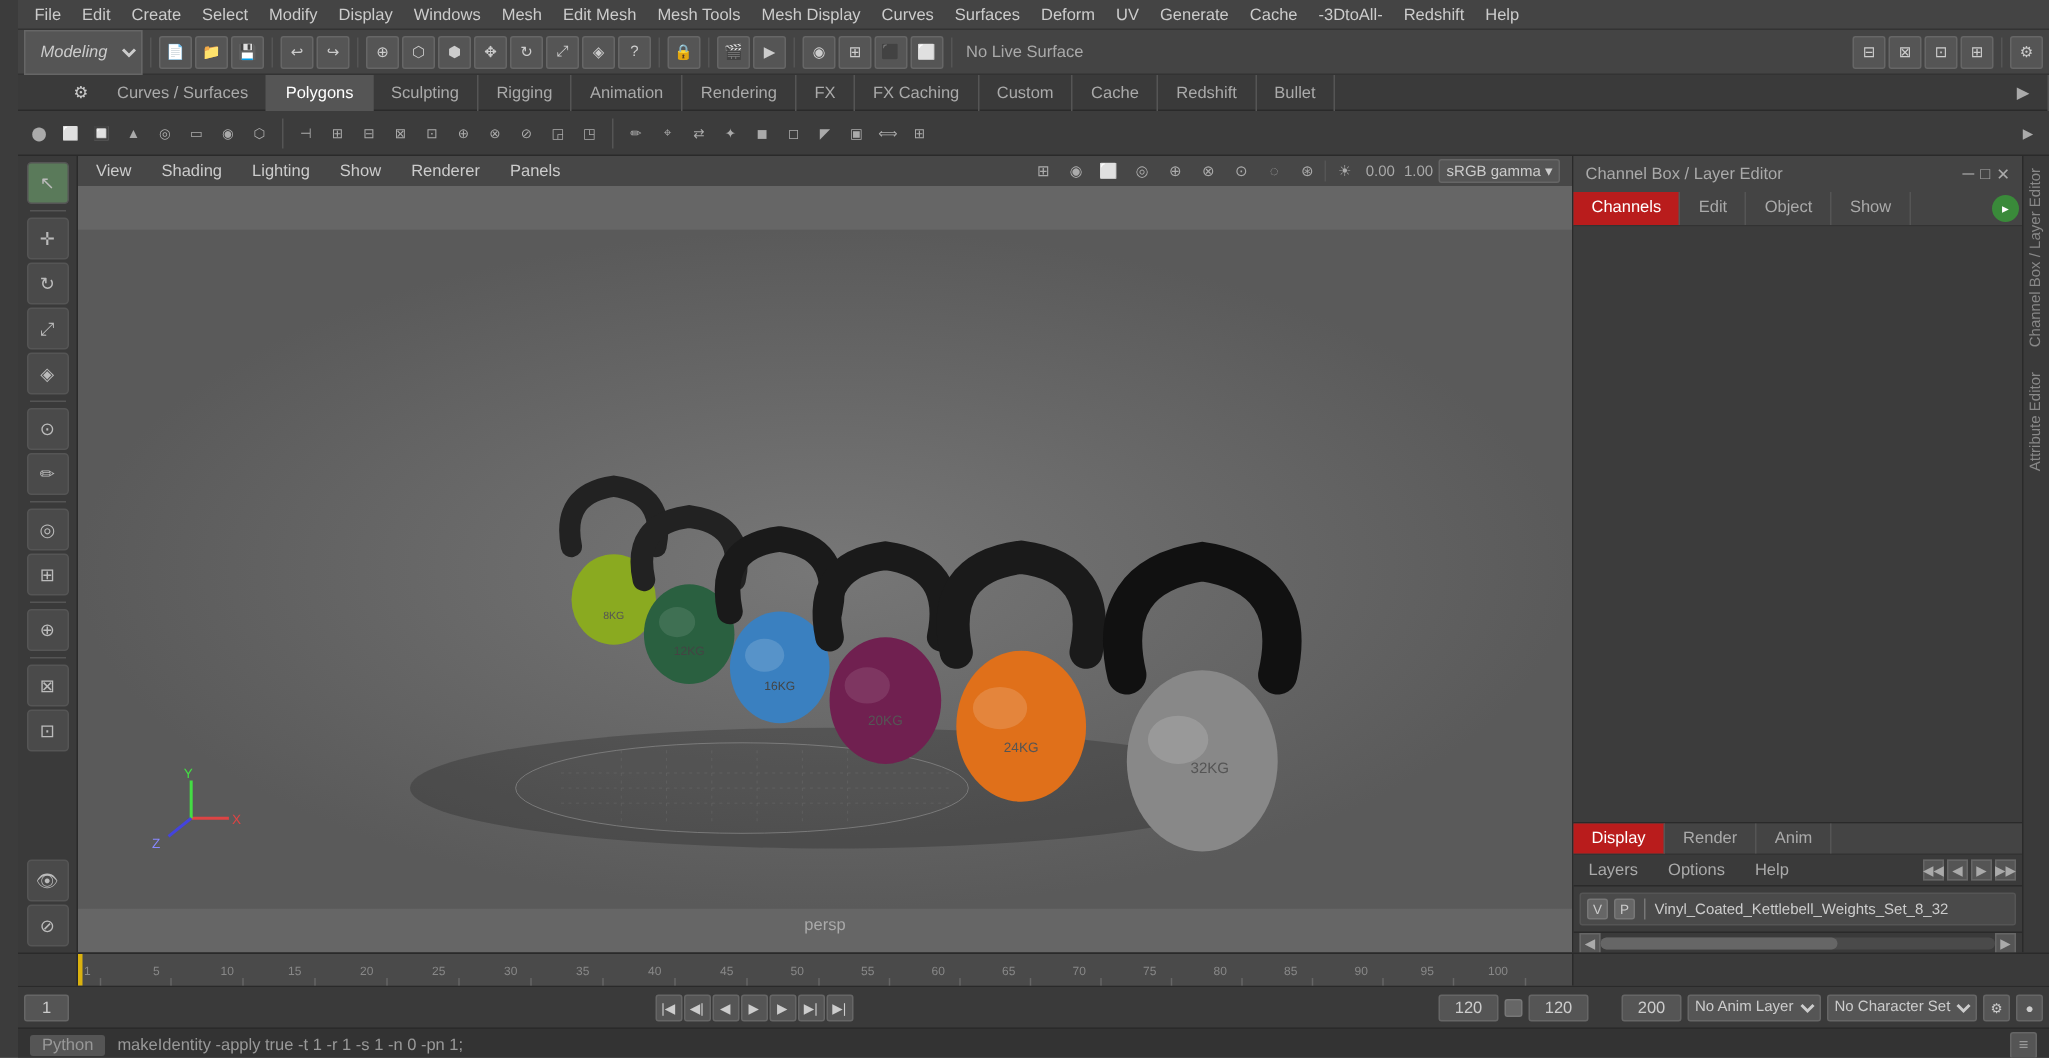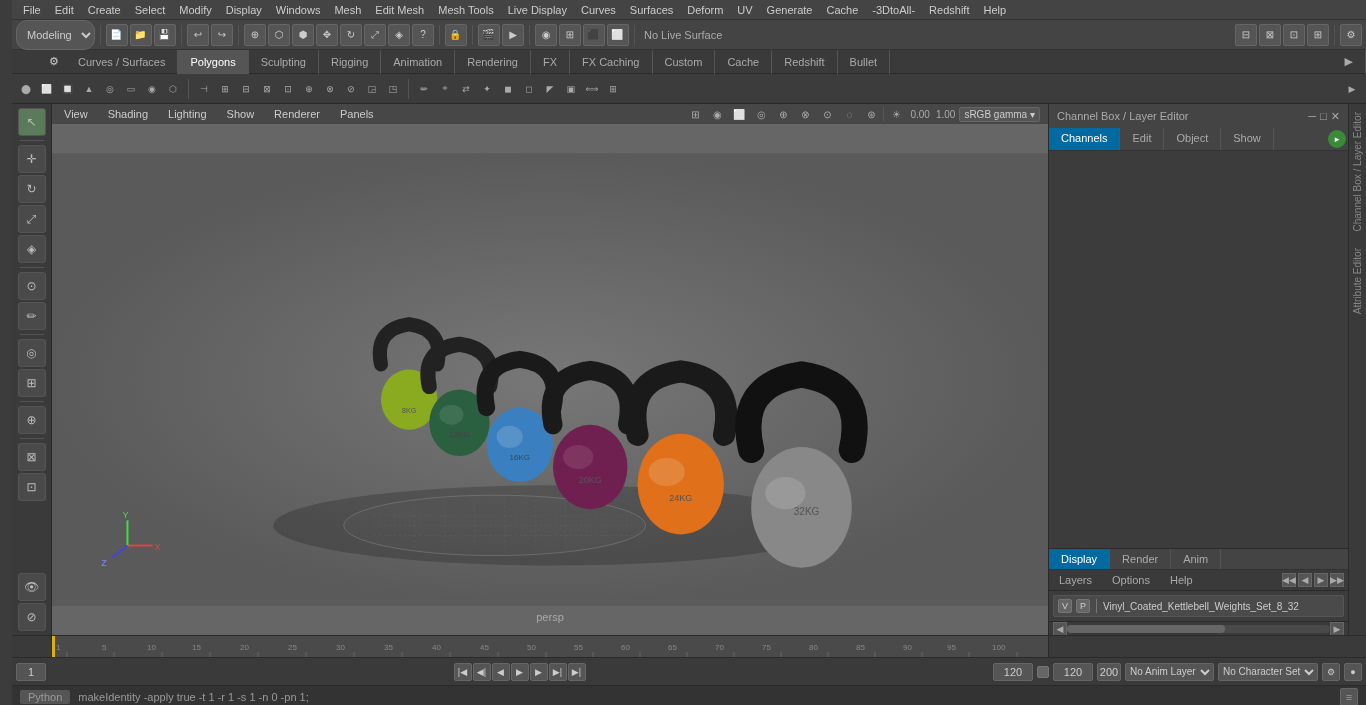--- a/index.html
+++ b/index.html
@@ -55,26 +55,27 @@
     }
     .toolbar-separator {
       width: 1px;
       height: 20px;
       background: #555;
       margin: 0 3px;
     }
     .toolbar-dropdown {
       background: #555;
       border: 1px solid #666;
-      border-radius: 11px;
+      border-radius: 0;
       padding: 2px 6px;
       font-size: 11px;
       color: #ccc;
       cursor: pointer;
       height: 30px;
+      font-style: italic;
     }
 
     
     .tab-bar {
       background: #3a3a3a;
       height: 24px;
       display: flex;
       align-items: center;
       border-bottom: 1px solid #2a2a2a;
       padding-left: 30px;
@@ -200,21 +201,21 @@
       border-bottom: 1px solid #333;
     }
     .right-panel-tab {
       padding: 4px 12px;
       cursor: pointer;
       font-size: 11px;
       color: #aaa;
       border-right: 1px solid #555;
     }
     .right-panel-tab.active {
-      background: #0369a1;
+      background: #b91c1c;
       color: #fff;
     }
     .right-panel-content {
       flex: 1;
       background: #3c3c3c;
     }
     .layers-tab {
       padding: 4px 10px;
       font-size: 11px;
       cursor: pointer;
@@ -375,21 +376,21 @@
     <div class="menu-item">File</div>
     <div class="menu-item">Edit</div>
     <div class="menu-item">Create</div>
     <div class="menu-item">Select</div>
     <div class="menu-item">Modify</div>
     <div class="menu-item">Display</div>
     <div class="menu-item">Windows</div>
     <div class="menu-item">Mesh</div>
     <div class="menu-item">Edit Mesh</div>
     <div class="menu-item">Mesh Tools</div>
-    <div class="menu-item">Live Display</div>
+    <div class="menu-item">Mesh Display</div>
     <div class="menu-item">Curves</div>
     <div class="menu-item">Surfaces</div>
     <div class="menu-item">Deform</div>
     <div class="menu-item">UV</div>
     <div class="menu-item">Generate</div>
     <div class="menu-item">Cache</div>
     <div class="menu-item">-3DtoAll-</div>
     <div class="menu-item">Redshift</div>
     <div class="menu-item">Help</div>
   </div>
@@ -786,21 +787,21 @@
       <div class="playback-btn">▶|</div>
       <div class="playback-btn">▶|</div>
     </div>
 
     <div style="flex:1;"></div>
 
     <div style="display:flex;align-items:center;gap:4px;">
       <input class="frame-input" value="120" style="width: 40px;">
       <div style="width:12px;height:12px;background:#666;border:1px solid #777;border-radius:2px;display:flex;align-items:center;justify-content:center;cursor:pointer;"></div>
       <input class="frame-input" value="120" style="width: 40px;">
-      <input class="frame-input" value="200" style="width: 24px;">
+      <input class="frame-input" value="200" style="width: 40px; margin-left: 18px;">
 
       <div style="display:flex;align-items:flex-start;gap:2px;">
         <select style="background:#555;border:1px solid #666;border-radius:2px;color:#ccc;font-size:10px;height:18px;cursor:pointer;">
           <option>No Anim Layer</option>
         </select>
       </div>
 
       <div style="display:flex;align-items:center;gap:2px;">
         <select style="background:#555;border:1px solid #666;border-radius:2px;color:#ccc;font-size:10px;height:18px;cursor:pointer;">
           <option>No Character Set</option>

